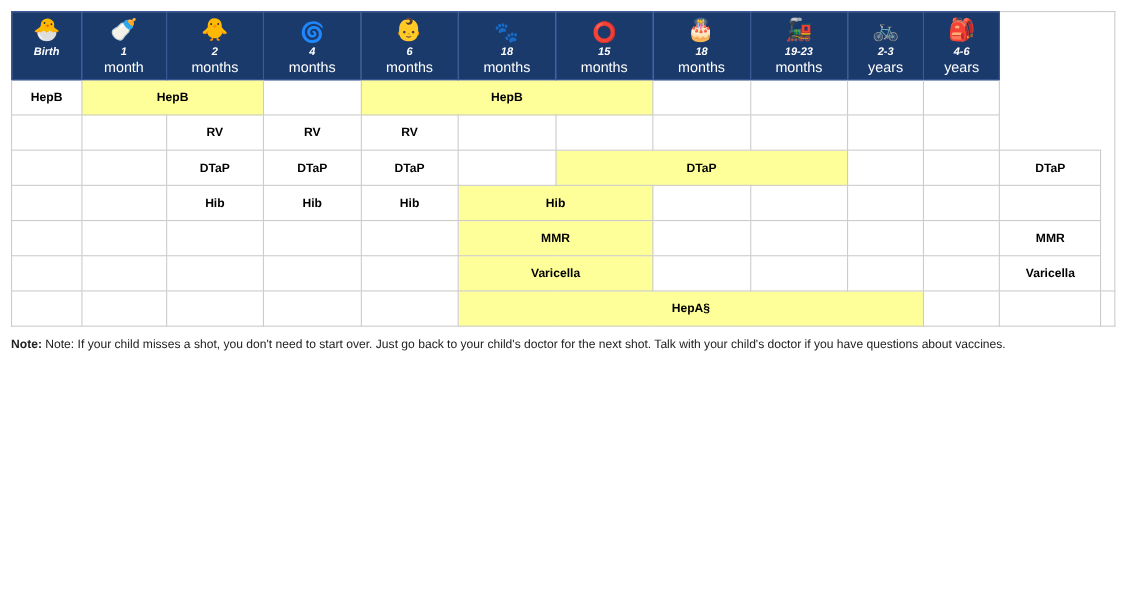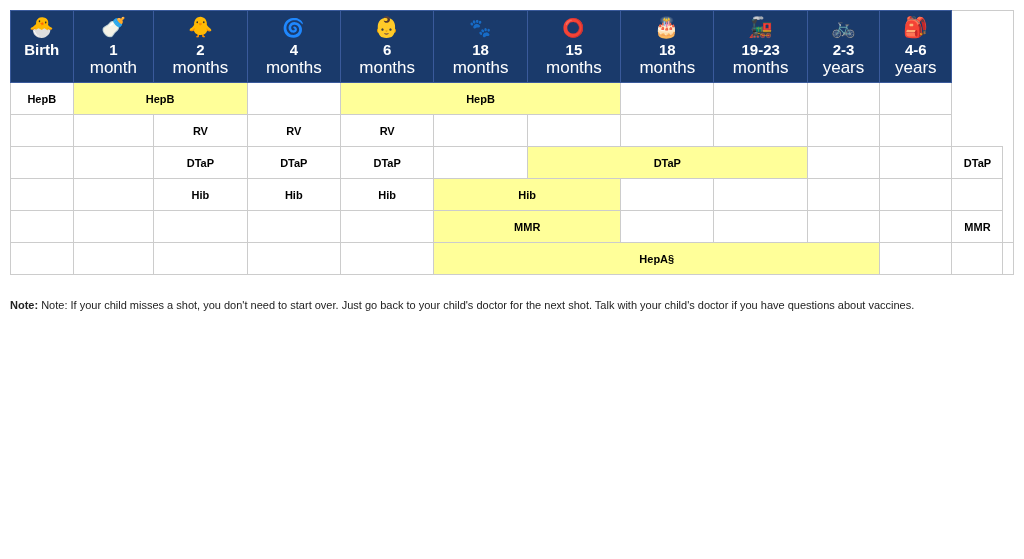--- a/index.html
+++ b/index.html
@@ -18,26 +18,27 @@
       background-color: #1a3a6b;
       color: #fff;
       text-align: center;
       padding: 4px 3px;
       border: 1px solid #3a5a9b;
       vertical-align: bottom;
       font-size: 11px;
       font-weight: bold;
     }
     .vaccine-table th .age-num {
-      font-size: 15px;
+      font-size: 10px;
       font-weight: bold;
       display: block;
+      font-style: italic;
     }
     .vaccine-table th .age-unit {
-      font-size: 17px;
+      font-size: 13px;
       font-weight: normal;
     }
     .vaccine-table td {
       border: 1px solid #ccc;
       text-align: center;
       padding: 5px 3px;
       height: 32px;
       font-size: 11px;
       font-weight: bold;
       vertical-align: middle;
@@ -45,21 +46,21 @@
     .header-icon {
       font-size: 20px;
       display: block;
       margin-bottom: 2px;
     }
     .yellow-cell {
       background-color: #ffff99;
     }
     .note-text {
       font-size: 11px;
-      margin-top: 22px;
+      margin-top: 8px;
       color: #222;
       line-height: 1.5;
     }
     .note-text strong {
       font-weight: bold;
     }
   </style>
 </head>
 <body>
 
@@ -187,20 +188,33 @@
       <td></td>
       <td></td>
       <td class="yellow-cell" colspan="2">MMR</td>
       <td></td>
       <td></td>
       <td></td>
       <td></td>
       <td>MMR</td>
     </tr>
 
+    <tr>
+      <td></td>
+      <td></td>
+      <td></td>
+      <td></td>
+      <td></td>
+      <td class="yellow-cell" colspan="2">Varicella</td>
+      <td></td>
+      <td></td>
+      <td></td>
+      <td></td>
+      <td>Varicella</td>
+    </tr>
 
     <tr>
       <td></td>
       <td></td>
       <td></td>
       <td></td>
       <td></td>
       <td class="yellow-cell" colspan="5">HepA§</td>
       <td></td>
       <td></td>

